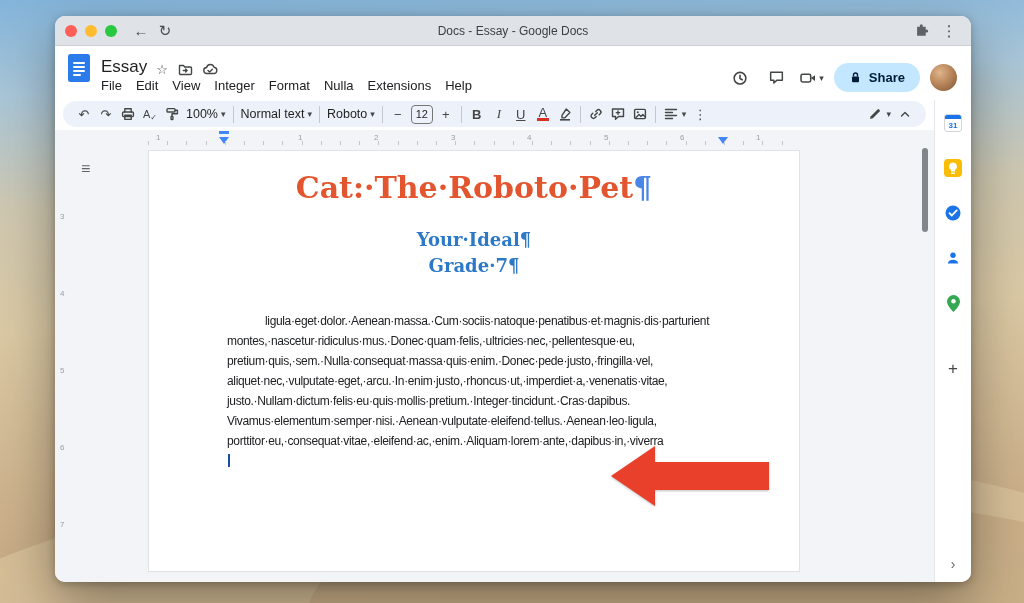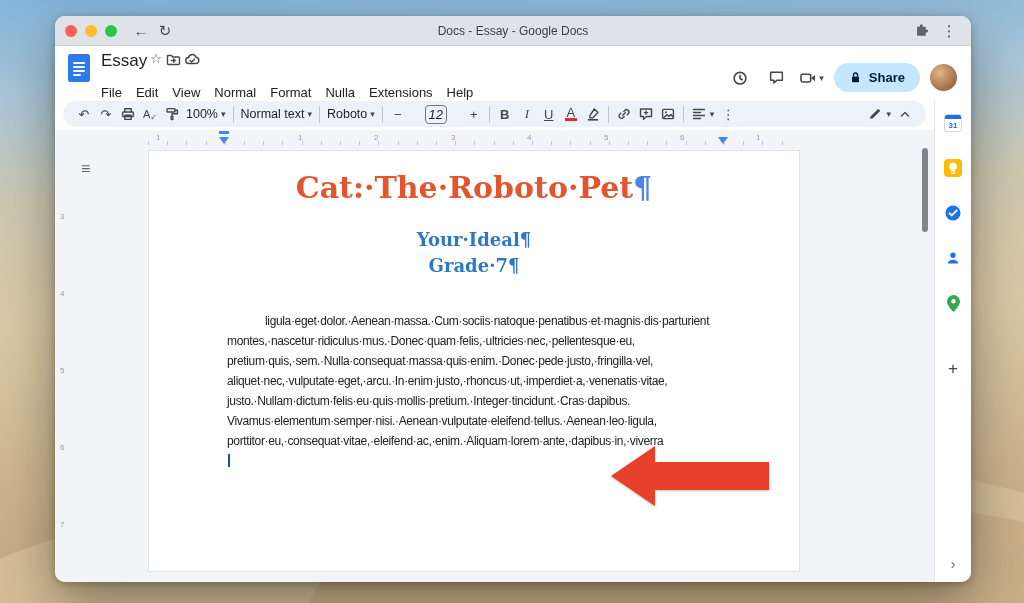--- a/index.html
+++ b/index.html
@@ -19,43 +19,43 @@
   .lights{display:flex;gap:8px;margin-right:12px;}
   .light{width:12px;height:12px;border-radius:50%;display:inline-block;}
   .red{background:#ff5f57;}.yellow{background:#febc2e;}.green{background:#28c840;}
   .nav-ic{font-size:15px;color:#4a4d51;width:24px;height:24px;display:inline-flex;align-items:center;justify-content:center;border-radius:50%;}
   .win-title{position:absolute;left:0;right:0;top:8px;text-align:center;font-size:12px;color:#3c4043;pointer-events:none;}
   .tb-right{margin-left:auto;display:flex;align-items:center;gap:4px;}
 
   
   .doc-header{display:flex;background:#fff;height:54px;box-sizing:border-box;padding:5px 14px 0 12px;}
   .docs-logo{margin:2px 10px 0 0;}
-  .ht-row{display:flex;align-items:flex-start;gap:3px;height:26px;}
+  .ht-row{display:flex;align-items:flex-end;gap:9px;height:26px;}
   .doc-name{font-size:17px;color:#1f1f1f;}
   .hicon{font-size:13px;color:#444746;display:inline-flex;align-items:center;}
-  .menus{display:flex;margin-left:-7px;height:24px;align-items:flex-end;}
+  .menus{display:flex;margin-left:-7px;height:24px;align-items:flex-start;}
   .menus span{padding:1px 7px;font-size:13px;color:#202124;border-radius:6px;cursor:default;}
   .hdr-right{margin-left:auto;display:flex;align-items:center;gap:10px;padding-top:4px;}
   .hbtn{width:26px;height:26px;display:flex;align-items:center;justify-content:center;border-radius:50%;}
   .cam-group{display:flex;align-items:center;gap:2px;}
   .dd{font-size:9px;color:#444746;}
   .share-btn{display:flex;align-items:center;gap:7px;background:#c2e7ff;border-radius:16px;height:29px;
     padding:0 15px;font-size:13px;color:#001d35;font-weight:700;}
   .avatar{width:27px;height:27px;border-radius:50%;
     background:radial-gradient(circle at 36% 32%,#e0b48a 0%,#b9875c 45%,#7d5232 100%);}
 
   
   .toolbar-wrap{background:#fff;padding:1px 8px 3px 8px;height:30px;box-sizing:border-box;}
   .toolbar{display:flex;align-items:center;background:#edf2fa;border-radius:16px;height:26px;padding:0 10px;}
   .tbtn{height:22px;min-width:22px;border:0;background:none;border-radius:4px;display:inline-flex;
     align-items:center;justify-content:center;color:#444746;font-size:13px;gap:3px;padding:0 3px;font-family:inherit;}
   .sep{width:1px;height:17px;background:#c4c7cc;margin:0 4px;}
   .flexspace{flex:1;}
-  .fsize{width:20px;height:17px;border:1px solid #747775;border-radius:4px;font-size:13px;color:#1f1f1f;
-    display:inline-flex;align-items:center;justify-content:center;margin:0 16px;font-style:italic;}
+  .fsize{width:20px;height:17px;border:1px solid #747775;border-radius:4px;font-size:11px;color:#1f1f1f;
+    display:inline-flex;align-items:center;justify-content:center;margin:0 2px;}
   .bold-l{font-weight:700;}.ital-l{font-style:italic;font-family:"Liberation Serif",serif;}.under-l{text-decoration:underline;}
   .fc{display:inline-flex;flex-direction:column;line-height:11px;gap:0;}
   .redbar{width:12px;height:3px;background:#d93025;display:block;margin-top:0;}
   .sp-a{font-size:11px;}.sp-c{font-size:8px;margin:7px 0 0 -3px;}
   .txt13{font-size:12.5px;color:#1f1f1f;}
 
   
   .content-row{display:flex;height:482px;}
   .left-col{flex:1;display:flex;flex-direction:column;min-width:0;}
   .main{position:relative;flex:1;background:#f2f4f8;overflow:hidden;}
@@ -164,21 +164,21 @@
             <svg class="ic" width="16" height="16" viewBox="0 0 16 16">
                 <path d="M5 12.5a3 3 0 0 1-.4-6A3.8 3.8 0 0 1 12 6.3a2.8 2.8 0 0 1-.6 6.2z"></path>
                 <path d="M6 9.4l1.6 1.6 2.8-2.8"></path>
               </svg>
           </span>
         </div>
         <nav class="menus">
           <span>File</span>
           <span>Edit</span>
           <span>View</span>
-          <span>Normal</span>
+          <span>Integer</span>
           <span>Format</span>
           <span>Nulla</span>
           <span>Extensions</span>
           <span>Help</span>
         </nav>
       </div>
       <div class="hdr-right">
         <span class="hbtn">
           <svg class="ic" width="18" height="18" viewBox="0 0 16 16">
               <circle cx="8" cy="8.2" r="5.2"></circle>

